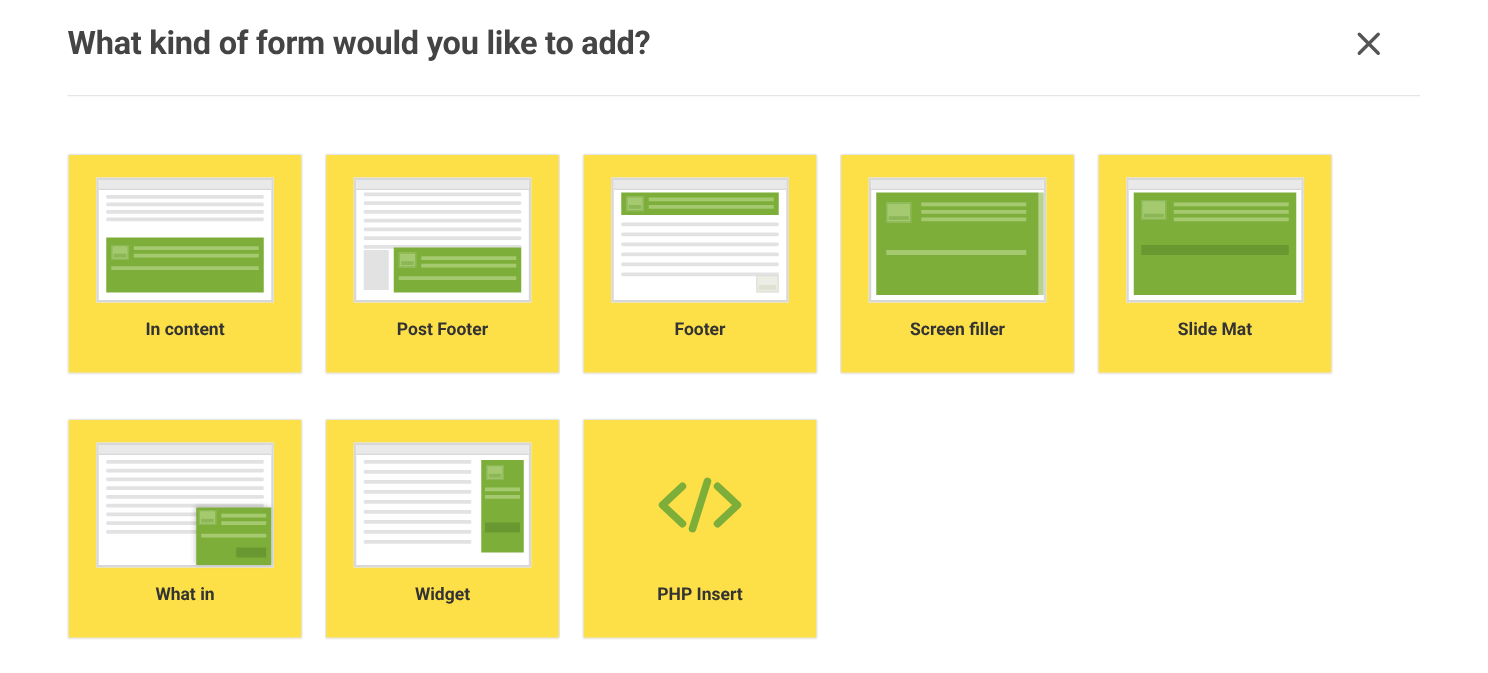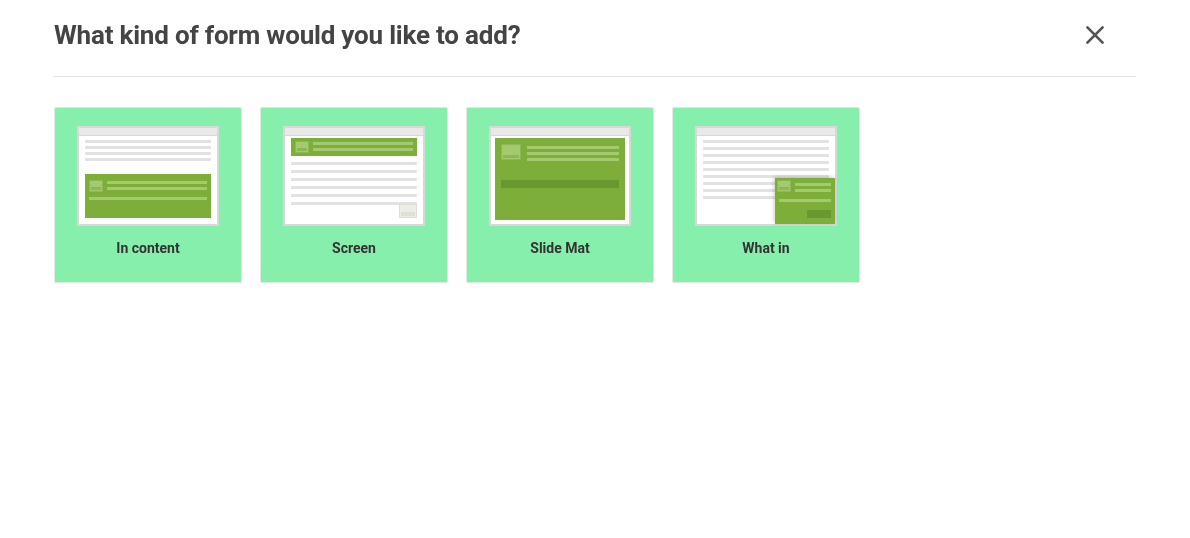--- a/index.html
+++ b/index.html
@@ -42,28 +42,29 @@
     .grid {
       display: flex;
       flex-wrap: wrap;
       gap: 20px 18px;
     }
     .card {
       width: 188px;
       height: 176px;
       border: 1px solid #e6e6e6;
       border-radius: 2px;
-      background: #86efac;
+      background: #fde047;
       display: flex;
       flex-direction: column;
       align-items: center;
       justify-content: flex-start;
       padding: 18px 10px 14px 10px;
       cursor: pointer;
       box-shadow: 0 1px 1px rgba(0,0,0,0.03);
+      margin-top: 16px;
     }
     .thumb {
       width: 142px;
       height: 100px;
       position: relative;
       margin-bottom: 14px;
     }
     .card-label {
       font-size: 14px;
       font-weight: 700;
@@ -211,43 +212,81 @@
           <div class="img-sq"></div>
           <div class="stripe s1"></div>
             <div class="stripe s2"></div>
             <div class="stripe s3"></div>
         </div>
       </div>
       <div class="card-label">In content</div>
     </div>
 
 
+    <div class="card">
+      <div class="thumb thumb-postfooter">
+        <div class="frame">
+            <div class="frame-top"></div>
+          <div class="lines">
+              <div class="line"></div>
+              <div class="line"></div>
+              <div class="line"></div>
+              <div class="line"></div>
+              <div class="line"></div>
+              <div class="line"></div>
+              <div class="line"></div>
+            </div>
+          <div class="col2"></div>
+          <div class="green-box main"></div>
+          <div class="img-sq"></div>
+          <div class="stripe s1"></div>
+            <div class="stripe s2"></div>
+            <div class="stripe s3"></div>
+        </div>
+      </div>
+      <div class="card-label">Post Footer</div>
+    </div>
 
     <div class="card">
       <div class="thumb thumb-ribbon">
         <div class="frame">
             <div class="frame-top"></div>
           <div class="rib"></div>
           <div class="img-sq"></div>
           <div class="stripe s1"></div>
             <div class="stripe s2"></div>
           <div class="lines">
               <div class="line"></div>
               <div class="line"></div>
               <div class="line"></div>
               <div class="line"></div>
               <div class="line"></div>
               <div class="line"></div>
             </div>
           <div class="sm-img"></div>
         </div>
       </div>
-      <div class="card-label">Screen</div>
-    </div>
-
+      <div class="card-label">Footer</div>
+    </div>
+
+    <div class="card">
+      <div class="thumb thumb-screenfiller">
+        <div class="frame">
+            <div class="frame-top"></div>
+          <div class="fill"></div>
+          <div class="sb"></div>
+          <div class="img-sq"></div>
+          <div class="stripe s1"></div>
+            <div class="stripe s2"></div>
+            <div class="stripe s3"></div>
+            <div class="stripe s4"></div>
+        </div>
+      </div>
+      <div class="card-label">Screen filler</div>
+    </div>
 
     <div class="card">
       <div class="thumb thumb-scrollmat">
         <div class="frame">
             <div class="frame-top"></div>
           <div class="fill"></div>
           <div class="img-sq"></div>
           <div class="stripe s1"></div>
             <div class="stripe s2"></div>
             <div class="stripe s3"></div>
@@ -276,16 +315,50 @@
           <div class="img-sq"></div>
           <div class="stripe s1"></div>
             <div class="stripe s2"></div>
             <div class="stripe s3"></div>
           <div class="btn"></div>
         </div>
       </div>
       <div class="card-label">What in</div>
     </div>
 
-
+    <div class="card">
+      <div class="thumb thumb-widget">
+        <div class="frame">
+            <div class="frame-top"></div>
+          <div class="lines">
+              <div class="line"></div>
+              <div class="line"></div>
+              <div class="line"></div>
+              <div class="line"></div>
+              <div class="line"></div>
+              <div class="line"></div>
+              <div class="line"></div>
+              <div class="line"></div>
+              <div class="line"></div>
+            </div>
+          <div class="wid"></div>
+          <div class="img-sq"></div>
+          <div class="stripe s1"></div>
+            <div class="stripe s2"></div>
+          <div class="btn"></div>
+        </div>
+      </div>
+      <div class="card-label">Widget</div>
+    </div>
+
+    <div class="card">
+      <div class="thumb thumb-php">
+        <svg viewBox="0 0 80 50" fill="none" stroke="#7eae3a" stroke-width="6" stroke-linecap="round" stroke-linejoin="round">
+          <polyline points="26,10 10,25 26,40"></polyline>
+          <polyline points="54,10 70,25 54,40"></polyline>
+          <line x1="46" y1="6" x2="34" y2="44"></line>
+        </svg>
+      </div>
+      <div class="card-label">PHP Insert</div>
+    </div>
 
   </div>
 </div>
 
 </body></html>

